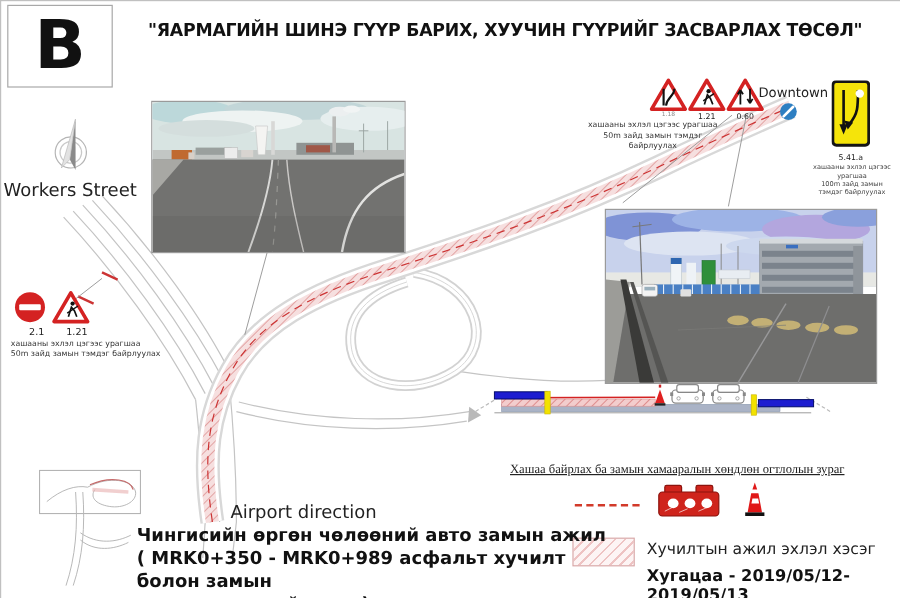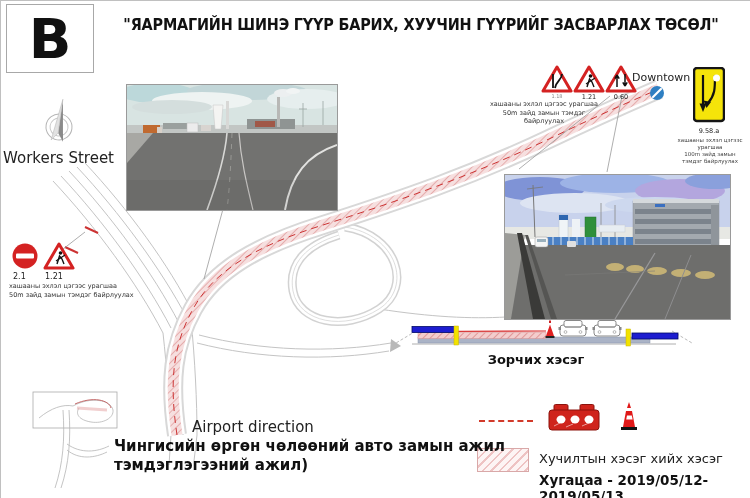--- a/index.html
+++ b/index.html
@@ -6,21 +6,21 @@
   .page{position:relative;width:750px;height:498px;background:#ffffff;border:1px solid #c0c0c0;
         font-family:"DejaVu Sans","Liberation Sans",sans-serif;overflow:hidden;margin:0 auto;}
   .abs{position:absolute;}
   .sheet-letter{left:5px;top:3px;width:86px;height:67px;border:1px solid #a8a8a8;
         display:flex;align-items:center;justify-content:center;font-size:56px;font-weight:bold;color:#111;}
   .main-title{left:100px;top:15px;width:640px;text-align:center;font-size:15px;font-weight:bold;color:#111;
         letter-spacing:-0.2px;transform:scaleX(.96);transform-origin:center;}
   .small-label{font-size:15px;color:#222;}
   .tiny-note{font-size:6.5px;color:#333;line-height:8.5px;}
   .micro-note{font-size:5.5px;color:#444;line-height:7px;text-align:center;}
-  .sign-code{font-size:8px;color:#222;text-align:left;}
+  .sign-code{font-size:8px;color:#222;text-align:right;}
   .sign-code-sm{font-size:6.5px;color:#222;text-align:center;}
   .xsec-label{font-size:13px;font-weight:bold;color:#111;text-align:center;}
   .legend-title{font-family:"Liberation Serif","DejaVu Serif",serif;font-size:10.5px;color:#222;
         text-decoration:underline;}
   .legend-item-label{font-size:13px;color:#222;}
   .legend-duration{font-size:13.5px;font-weight:bold;color:#111;}
   .work-note{font-size:15px;font-weight:bold;color:#111;line-height:19px;}
   .hatch-swatch{width:50px;height:22px;border:1px solid #d9a8a8;
         background:repeating-linear-gradient(135deg,#eec3c3 0 1.5px,#fdf4f4 1.5px 6px);}
   .dashed-line{width:54px;height:0;border-top:2px dashed #d23a2a;}
@@ -242,21 +242,21 @@
   </svg>
 
   <svg class="abs" style="left:692px;top:66px;" width="32" height="58" viewBox="0 0 32 58">
     <rect x="1" y="1" width="30" height="53" rx="3" fill="#f5e40a" stroke="#151515" stroke-width="2.5"></rect>
     <line x1="10" y1="8" x2="10" y2="38" stroke="#111111" stroke-width="2.2"></line>
     <polygon points="10,45 6.5,36.5 13.5,36.5" fill="#111111"></polygon>
     <path d="M22,8 C22,22 22,28 15,36" stroke="#111111" stroke-width="2.2" fill="none"></path>
     <polygon points="13.5,41 10.5,33.5 18,35" fill="#111111"></polygon>
     <circle cx="23.5" cy="11" r="3.5" fill="#ffffff"></circle>
   </svg>
-  <div class="abs sign-code-sm" style="left:692px;top:126px;width:32px;">9.58.a</div>
+  <div class="abs sign-code-sm" style="left:692px;top:126px;width:32px;">5.41.a</div>
   <div class="abs micro-note" style="left:674px;top:136px;width:70px;">
     <div>хашааны эхлэл цэгээс урагшаа</div>
     <div>100m зайд замын тэмдэг байрлуулах</div>
   </div>
 
   <svg class="abs" style="left:393px;top:316px;" width="300" height="40" viewBox="0 0 300 40">
     <defs>
       <pattern id="ph2" width="5" height="5" patternUnits="userSpaceOnUse" patternTransform="rotate(45)">
         <rect width="5" height="5" fill="#f3cdcd"></rect>
         <line x1="0" y1="0" x2="0" y2="5" stroke="#d87a7a" stroke-width="1.3"></line>
@@ -280,55 +280,56 @@
     <rect x="18" y="9.5" width="44" height="6" fill="#1d1dd0" stroke="#000a66" stroke-width="0.8"></rect>
     <rect x="238" y="16" width="46" height="6" fill="#1d1dd0" stroke="#000a66" stroke-width="0.8"></rect>
     <rect x="60" y="9" width="4.5" height="19" fill="#f2e200" stroke="#c9b400" stroke-width="0.5"></rect>
     <rect x="232" y="12" width="4.5" height="17" fill="#f2e200" stroke="#c9b400" stroke-width="0.5"></rect>
     <rect x="155" y="3.5" width="2" height="2.5" fill="#cc2222"></rect>
     <polygon points="156,7.5 160,19 152,19" fill="#e02020"></polygon>
     <rect x="151.5" y="19" width="9" height="2" fill="#222222"></rect>
     <use href="#carfront" x="166" y="3"></use>
     <use href="#carfront" x="200" y="3"></use>
   </svg>
-  <div class="abs xsec-label" style="left:460px;top:351px;width:150px;">Зорчих хэсэг</div>
-
+
+  <div class="abs legend-title" style="left:424px;top:385px;">Хашаа байрлах ба замын хамааралын хөндлөн огтлолын зураг</div>
   <div class="abs dashed-line" style="left:478px;top:419px;"></div>
   <svg class="abs" style="left:545px;top:401px;" width="58" height="32" viewBox="0 0 58 32">
     <rect x="8" y="2.5" width="14" height="8" rx="1.5" fill="#cf241c" stroke="#8c130d" stroke-width="1"></rect>
     <rect x="34" y="2.5" width="14" height="8" rx="1.5" fill="#cf241c" stroke="#8c130d" stroke-width="1"></rect>
     <rect x="3" y="8" width="50" height="20" rx="3" fill="#cf241c" stroke="#8c130d" stroke-width="1"></rect>
     <ellipse cx="15" cy="17.5" rx="4.5" ry="4" fill="#ffffff"></ellipse>
     <ellipse cx="29" cy="17.5" rx="4.5" ry="4" fill="#ffffff"></ellipse>
     <ellipse cx="43" cy="17.5" rx="4.5" ry="4" fill="#ffffff"></ellipse>
     <path d="M8,24 l6,-3 M20,25 l7,-3 M36,24 l7,-3" stroke="#ffffff" stroke-width="0.7" opacity="0.8" fill="none"></path>
   </svg>
   <svg class="abs" style="left:618px;top:400px;" width="20" height="34" viewBox="0 0 20 34">
     <polygon points="10,1 12,7 8,7" fill="#e01818"></polygon>
     <polygon points="7,10 13,10 16,26 4,26" fill="#e01818"></polygon>
     <polygon points="8,14.5 12.8,14.5 13.6,18.5 7.2,18.5" fill="#ffffff"></polygon>
     <rect x="2" y="26" width="16" height="3" fill="#111111"></rect>
   </svg>
 
   <div class="abs hatch-swatch" style="left:476px;top:447px;"></div>
-  <div class="abs legend-item-label" style="left:538px;top:450px;">Хучилтын хэсэг хийх хэсэг</div>
+  <div class="abs legend-item-label" style="left:538px;top:450px;">Хучилтын ажил эхлэл хэсэг</div>
   <div class="abs legend-duration" style="left:538px;top:471px;">Хугацаа - 2019/05/12-2019/05/13</div>
 
   <svg class="abs" style="left:18px;top:383px;" width="110" height="112" viewBox="0 0 110 112">
     <rect x="14" y="8" width="84" height="36" fill="none" stroke="#aaaaaa" stroke-width="0.8"></rect>
     <g stroke="#b5b5b5" stroke-width="0.8" fill="none">
       <path d="M20,34 C32,24 44,20 54,22"></path>
       <path d="M54,22 C72,12 92,16 94,26 C95,34 84,40 72,38 C60,36 56,30 60,24"></path>
       <path d="M44,26 C46,55 44,80 36,104"></path>
       <path d="M50,26 C52,55 50,80 42,104"></path>
       <path d="M48,60 C62,70 78,68 90,62"></path>
       <path d="M48,66 C60,76 76,74 88,68"></path>
     </g>
     <line x1="58" y1="24" x2="88" y2="26" stroke="#e8b0b0" stroke-width="3" opacity="0.6"></line>
     <path d="M56,20 C74,12 90,16 92,24" stroke="#c66a6a" stroke-width="1" fill="none"></path>
   </svg>
 
   <div class="abs work-note" style="left:113px;top:436px;width:400px;">
     <div>Чингисийн өргөн чөлөөний авто замын ажил</div>
+    <div>( MRK0+350 - MRK0+989 асфальт хучилт болон замын</div>
     <div>тэмдэглэгээний ажил)</div>
   </div>
 
 </div>
 
 </body></html>

